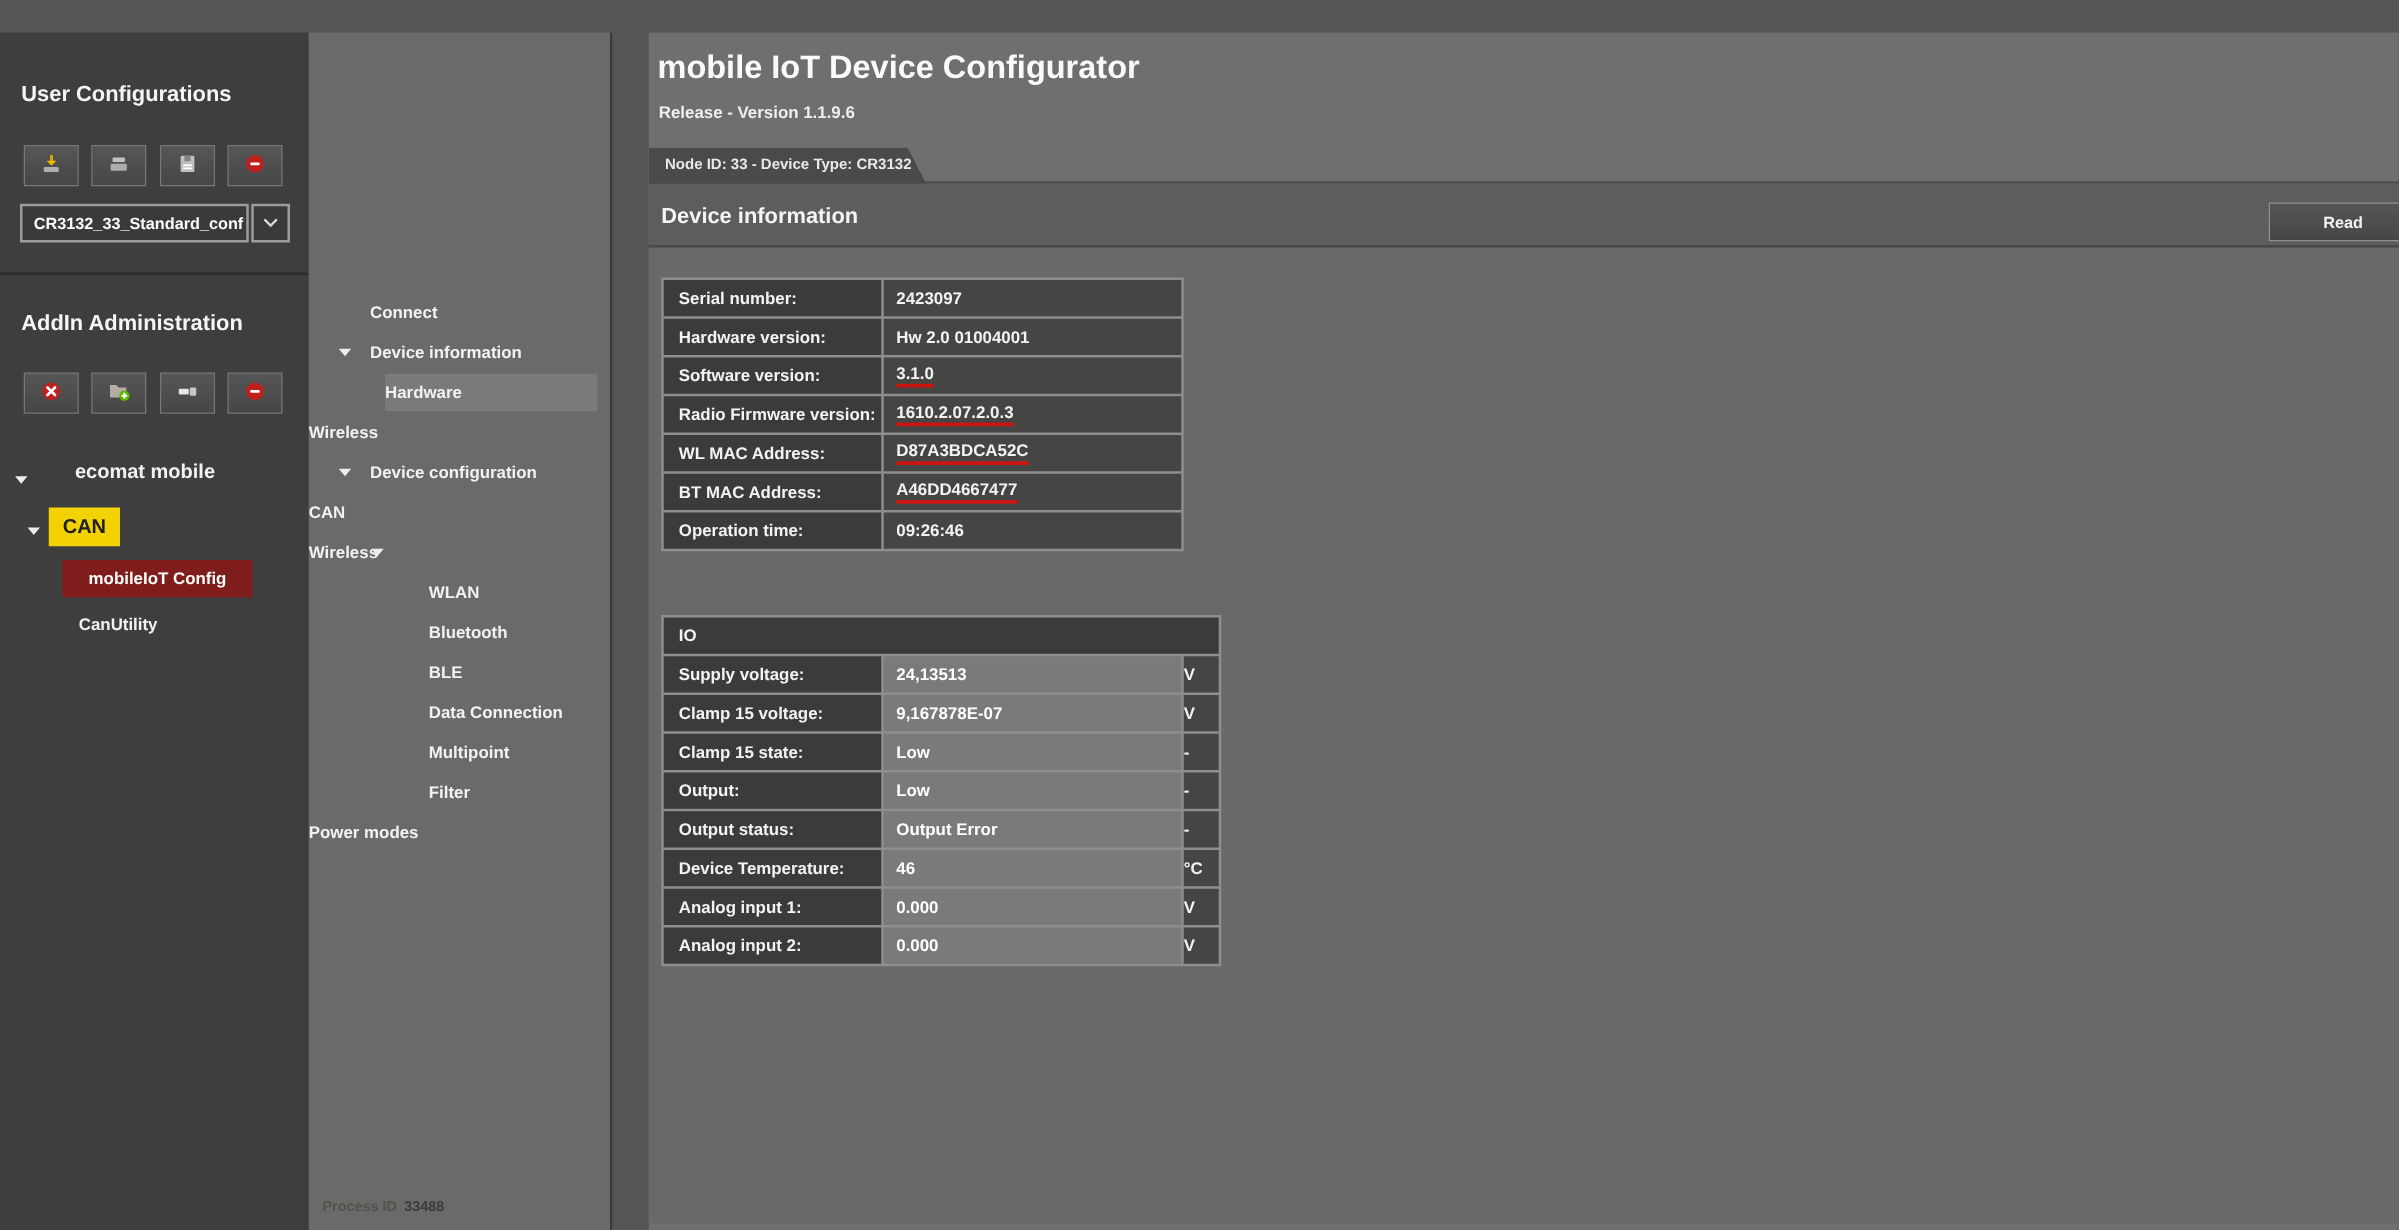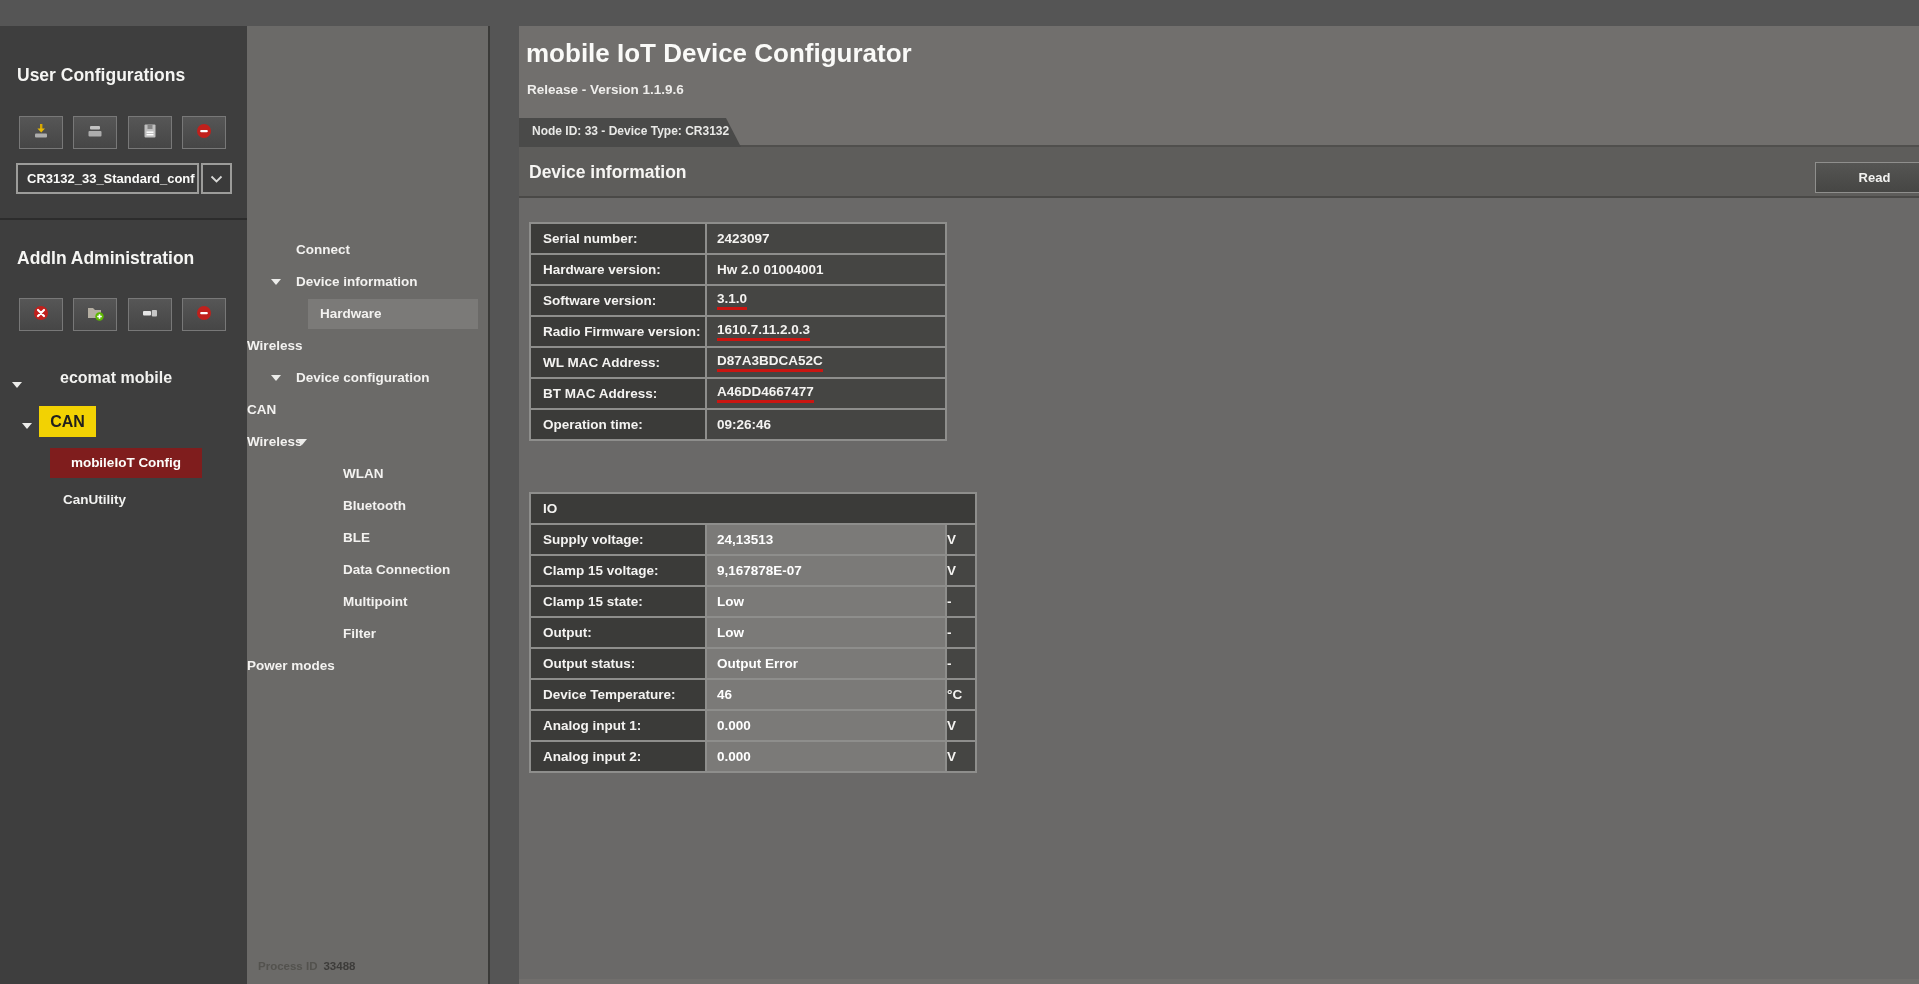--- a/index.html
+++ b/index.html
@@ -48,21 +48,21 @@
   .nav { position:absolute; left:247px; top:26px; width:243px; height:958px;
     background:#6b6a68; border-right:2px solid #3a3a38; }
   .nav-list { position:absolute; left:0; top:208px; width:241px; }
   .nav-item { position:relative; height:32px; line-height:32px; font-size:13.5px;
     color:#f3f2f0; cursor:pointer; white-space:nowrap; }
   .nav-item .tri { position:absolute; top:13px; }
   .lvl1 { padding-left:49px; } .lvl1 .tri { left:24px; }
   .lvl2 { } .lvl2 .tri { left:50px; }
   .lvl3 { padding-left:96px; }
   .nav-item.sel { background:#7b7a78; margin:1px 10px 1px 61px; height:30px;
-    line-height:30px; padding-left:12px; }
+    line-height:30px; }
   .process { position:absolute; left:11px; top:934px; font-size:11.5px; }
   .process .p-lbl { color:#53524e; } .process .p-val { color:#3d3c3a; margin-left:6px; }
   
   .main { position:absolute; left:519px; top:26px; width:1429px; height:958px;
     background:#716f6d; }
   .app-title { position:absolute; left:7px; top:12px; font-size:26px; color:#fafaf8; }
   .app-subtitle { position:absolute; left:8px; top:56px; font-size:13.5px; color:#efeeec; }
   .tab { position:absolute; left:0; top:92px; height:29px; width:222px;
     background:#4a4a49; color:#e9e9e7; font-size:12px; font-weight:bold;
     line-height:27px; padding-left:13px; z-index:2; cursor:pointer;
@@ -245,21 +245,21 @@
           <tr>
             <td class="lbl">Hardware version:</td>
             <td class="val"><span>Hw 2.0 01004001</span></td>
           </tr>
           <tr>
             <td class="lbl">Software version:</td>
             <td class="val"><span class="red-u">3.1.0</span></td>
           </tr>
           <tr>
             <td class="lbl">Radio Firmware version:</td>
-            <td class="val"><span class="red-u">1610.7.11.2.0.3</span></td>
+            <td class="val"><span class="red-u">1610.2.07.2.0.3</span></td>
           </tr>
           <tr>
             <td class="lbl">WL MAC Address:</td>
             <td class="val"><span class="red-u">D87A3BDCA52C</span></td>
           </tr>
           <tr>
             <td class="lbl">BT MAC Address:</td>
             <td class="val"><span class="red-u">A46DD4667477</span></td>
           </tr>
           <tr>

